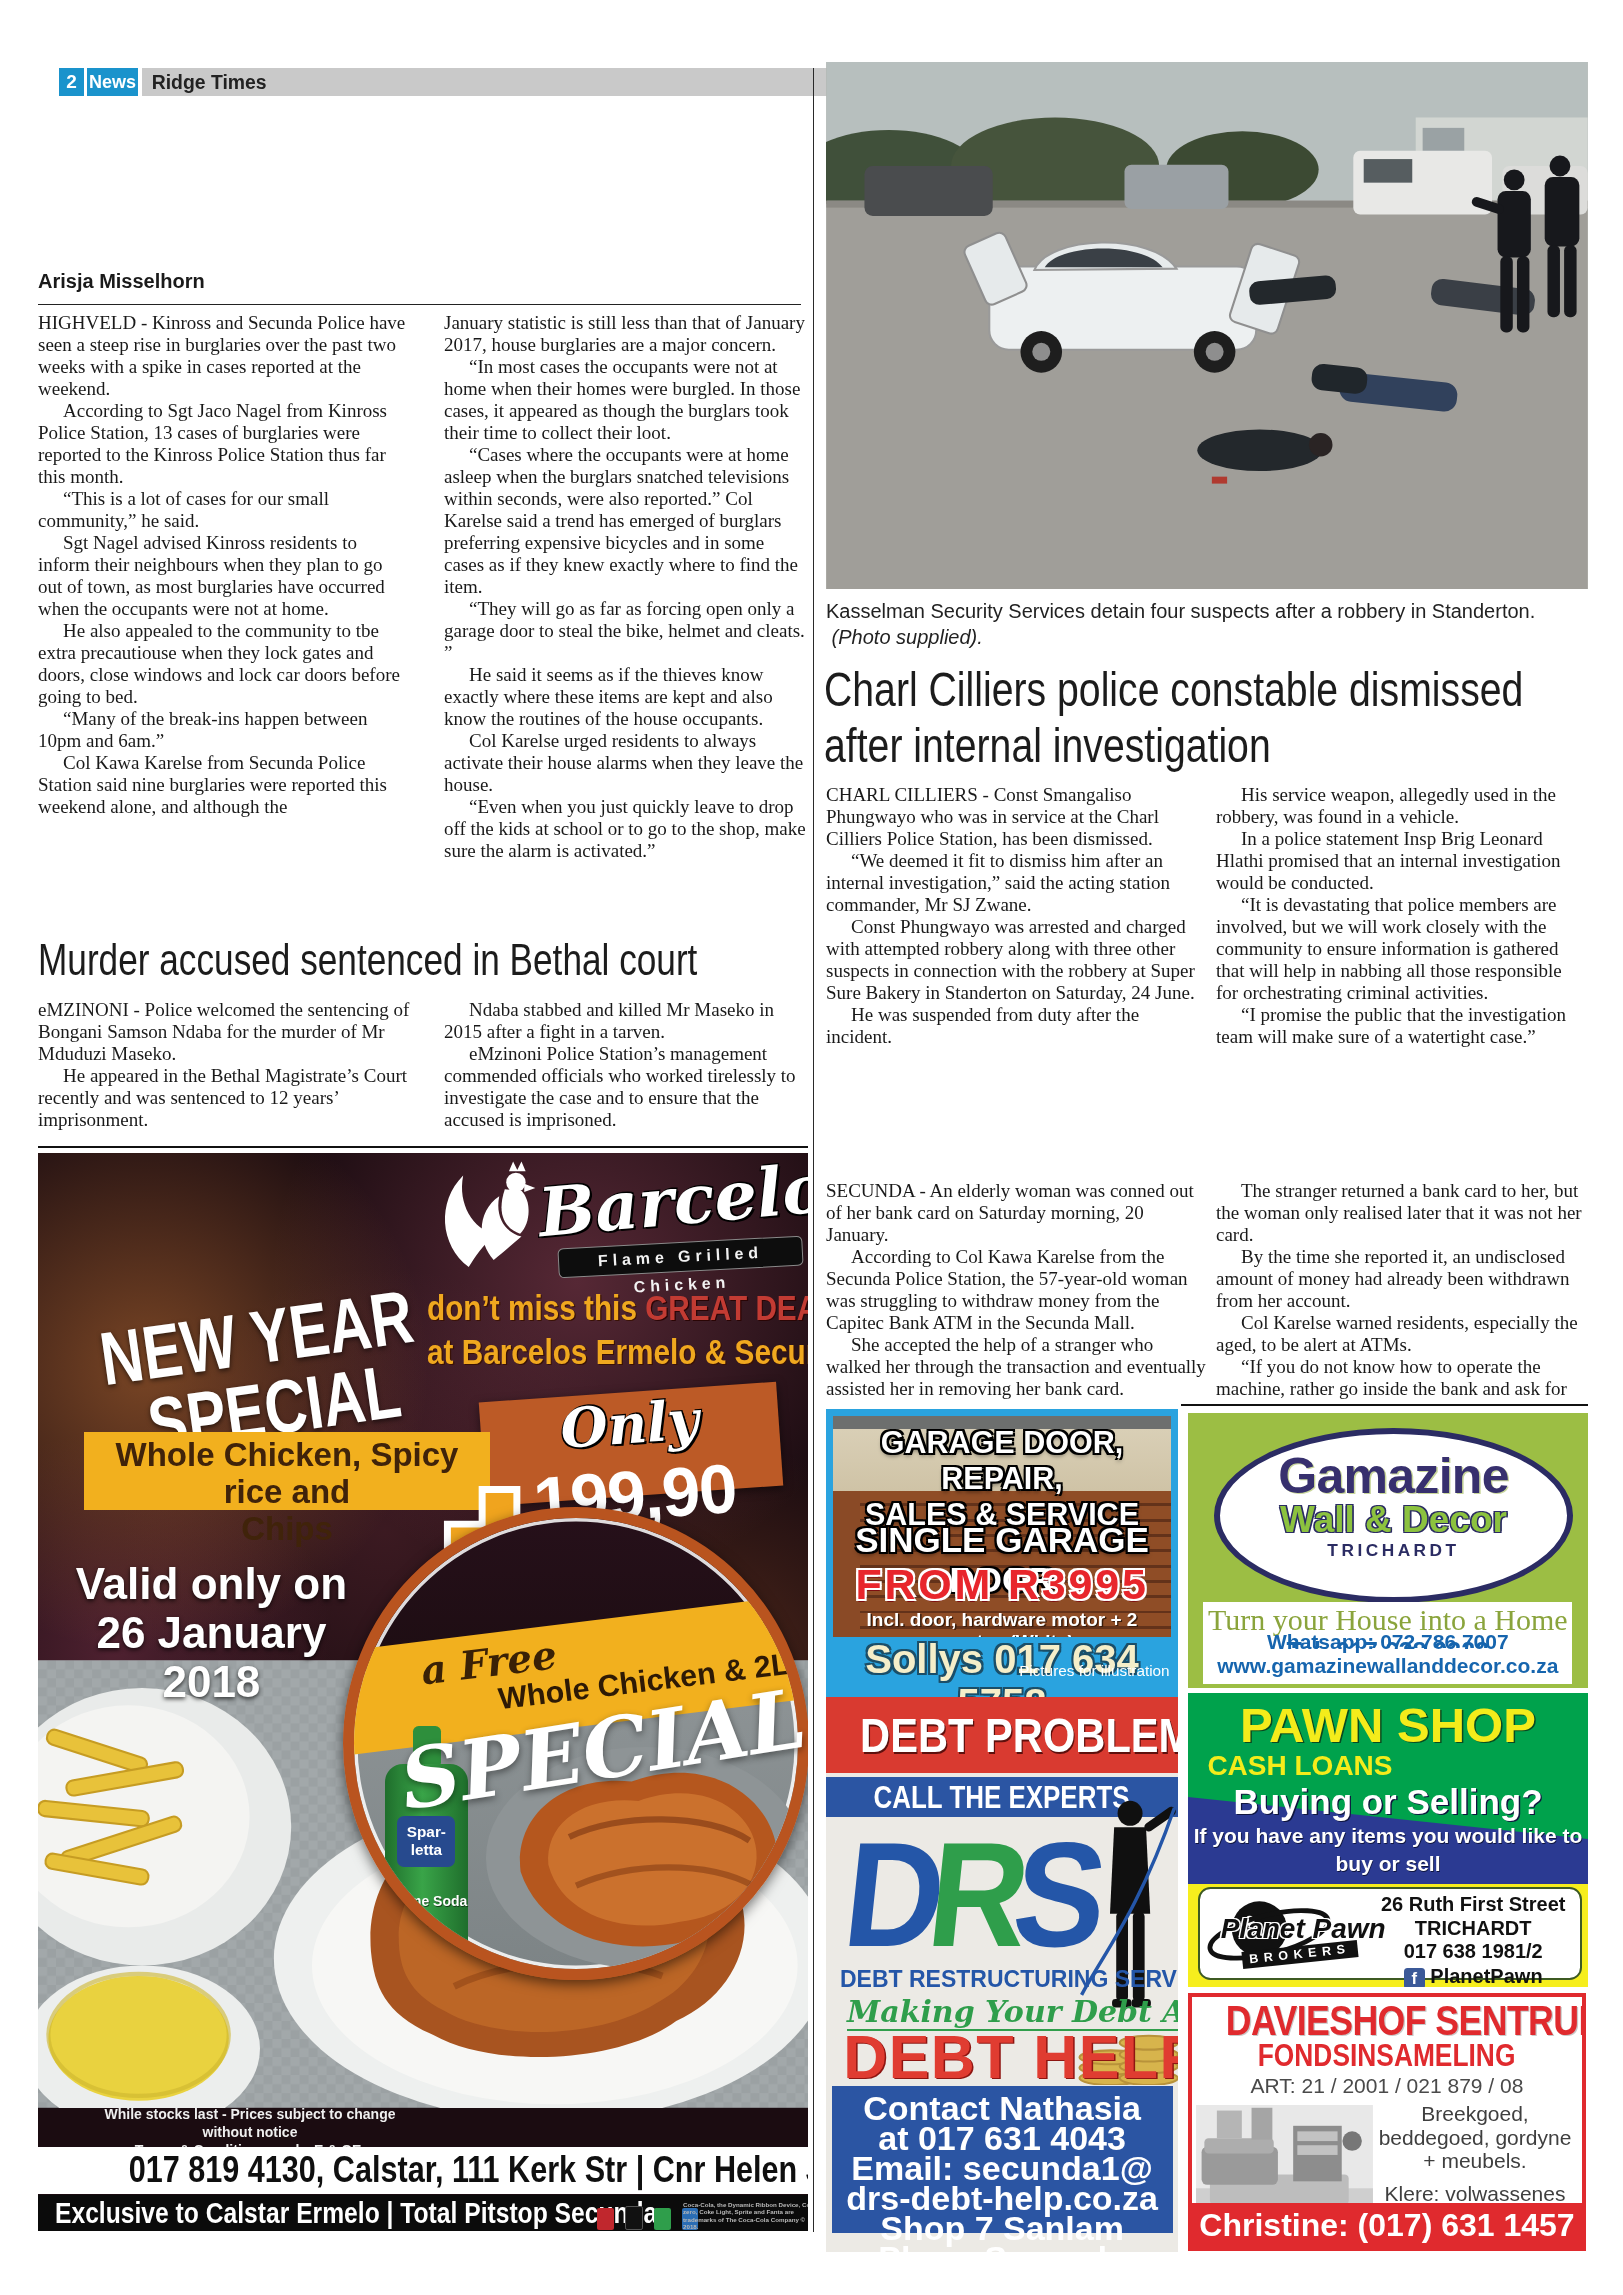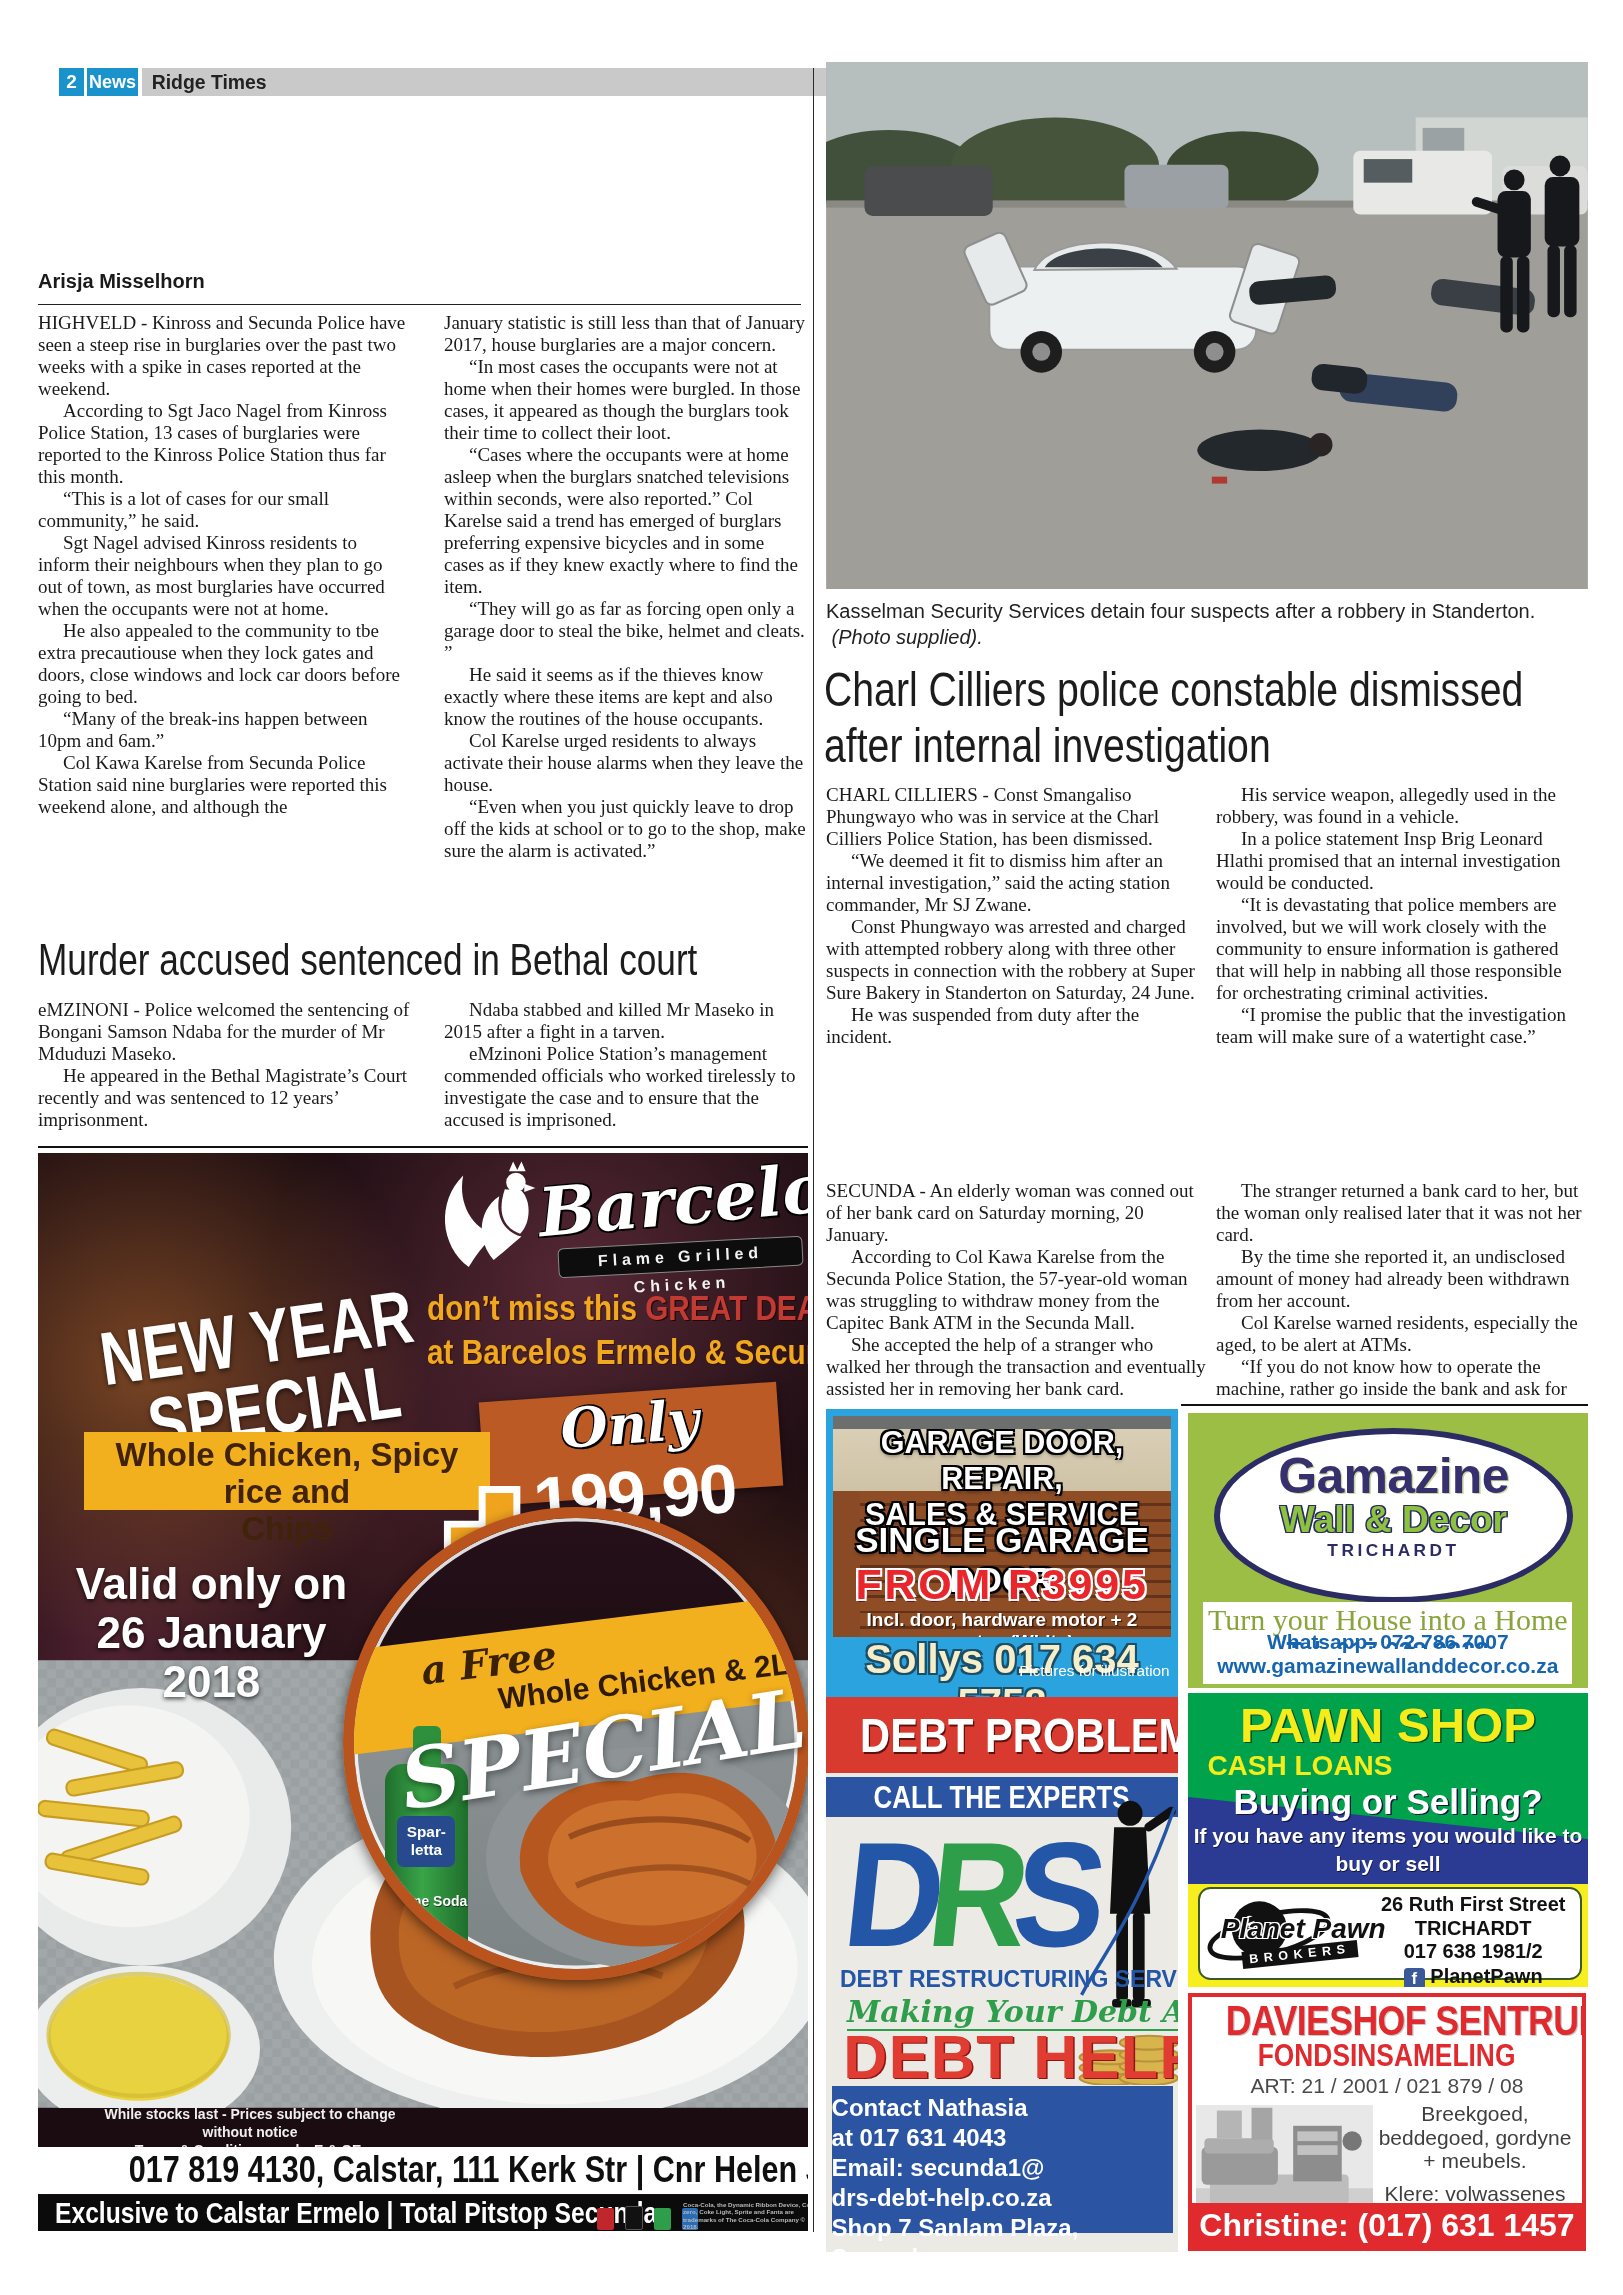--- a/index.html
+++ b/index.html
@@ -100,21 +100,21 @@
   .drs-red{background:#d93a30;color:#fff;font-weight:bold;text-align:center;
       text-shadow:1.4px 2.1px 0 #5e100d;}
   .drs-blue-band{background:#2b55a3;color:#fff;font-weight:bold;text-align:center;}
   .drs-letter{font-weight:bold;font-size:149px;line-height:125px;display:inline-block;
       transform:skewX(-6deg) scaleX(.92);transform-origin:0 100%;}
   .drs-services{color:#2456a8;font-weight:bold;font-size:23px;white-space:nowrap;}
   .drs-slogan{font-family:"DejaVu Serif",serif;font-style:italic;font-weight:bold;color:#2f9e4b;
       font-size:30px;border-bottom:2.8px solid #2f9e4b;display:inline-block;white-space:nowrap;}
   .drs-help{color:#e03c31;font-weight:bold;font-size:61px;letter-spacing:1.4px;white-space:nowrap;
       text-shadow:1.4px 1.4px 0 #8e1511;}
-  .drs-box{background:#2b55a3;color:#fff;font-weight:bold;font-size:24px;line-height:30px;text-align:left;}
+  .drs-box{background:#2b55a3;color:#fff;font-weight:bold;font-size:34px;line-height:30px;text-align:center;}
 
   
   .pawn{background:#2b3a92;overflow:hidden;}
   .pawn-green{position:absolute;left:0;top:0;width:100%;height:104px;background:#00a24c;}
   .pawn-green:after{content:"";position:absolute;left:0;top:100%;border-left:400px solid transparent;
       border-top:42px solid #00a24c;}
   .pawn-title{color:#f4ec1b;font-weight:bold;font-size:49px;text-shadow:1.4px 1.4px 0 #084a22;}
   .pawn-sub{color:#f4ec1b;font-weight:bold;font-size:28px;}
   .pawn-q{color:#fff;font-weight:bold;font-size:35px;text-shadow:1.4px 1.4px 0 #10163f;}
   .pawn-body{color:#fff;font-weight:bold;font-size:21px;line-height:28px;text-shadow:0.7px 0.7px 0 #10163f;}

